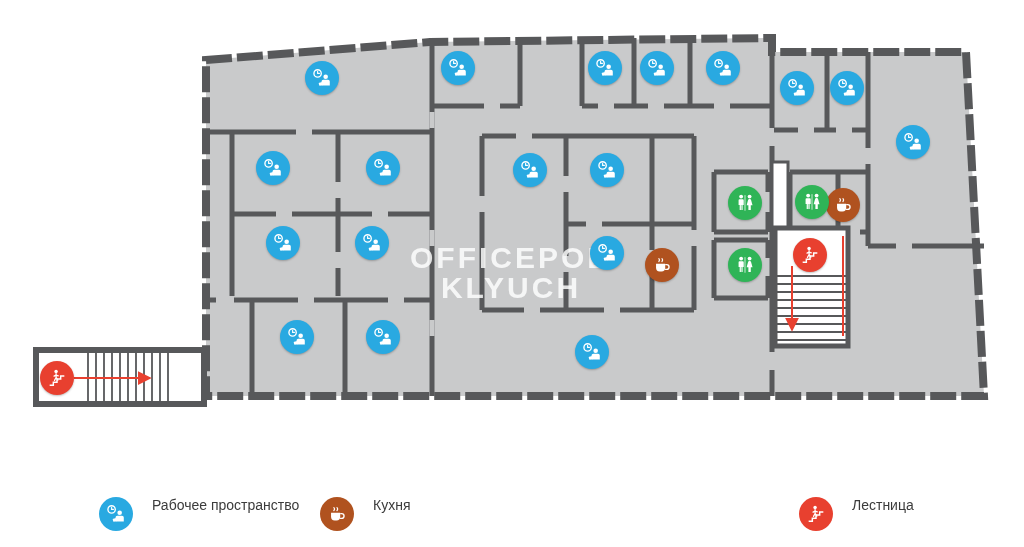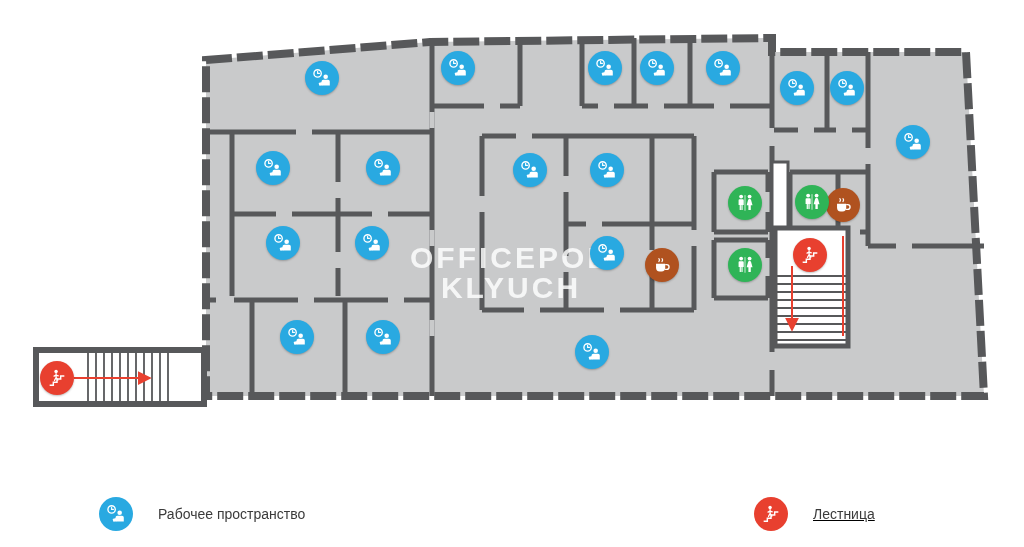--- a/index.html
+++ b/index.html
@@ -6,25 +6,25 @@
   html,body { background:#ffffff; font-family:"Liberation Sans", sans-serif; }
   .stage { position:relative; width:1024px; height:547px; background:#ffffff; overflow:hidden; }
   #plan { position:absolute; left:0; top:0; }
   #plan text { font-family:"Liberation Sans", sans-serif; }
   #marker-layer { position:absolute; left:0; top:0; width:1024px; height:547px; pointer-events:none; }
   .marker { position:absolute; width:34px; height:34px; border-radius:50%; transform:translate(-50%,-50%);
             display:flex; align-items:center; justify-content:center; pointer-events:auto;
             box-shadow:0 1px 2px rgba(0,0,0,0.25); }
   .marker svg { width:22px; height:22px; display:block; }
   .legend { position:absolute; left:0; top:497px; width:1024px; height:40px; }
-  .legend-item { position:absolute; top:0; display:flex; align-items:center; gap:25px; }
+  .legend-item { position:absolute; top:0; display:flex; align-items:flex-start; gap:19px; }
   .legend-dot { width:34px; height:34px; border-radius:50%; display:flex; align-items:center; justify-content:center; flex:0 0 auto; }
   .legend-dot svg { width:22px; height:22px; display:block; }
   .legend-label { font-size:14px; color:#3b3b3b; white-space:nowrap; }
-  .li-1 { left:99px; } .li-2 { left:320px; } .li-3 { left:539px; } .li-4 { left:754px;text-decoration:underline; }
+  .li-1 { left:99px; } .li-2 { left:320px; } .li-3 { left:539px; } .li-4 { left:799px; }
 </style>
 </head>
 <body>
 
 <svg width="0" height="0" style="position:absolute" aria-hidden="true">
   <defs>
     <symbol id="sym-workspace" viewBox="0 0 24 24">
       <circle cx="7.2" cy="7" r="4" fill="none" stroke="#fff" stroke-width="1.5"></circle>
       <path d="M7.2 7V4.6M7.2 7H9.2" fill="none" stroke="#fff" stroke-width="1.2" stroke-linecap="round"></path>
       <circle cx="16" cy="10.6" r="2.5" fill="#fff"></circle>
@@ -259,20 +259,28 @@
 
   <div class="legend">
     <div class="legend-item li-1">
       <span class="legend-dot" style="background: rgb(41, 169, 225);">
         <svg viewBox="0 0 24 24">
             <use href="#sym-workspace"></use>
           </svg>
       </span>
       <span class="legend-label">Рабочее пространство</span>
     </div>
+    <div class="legend-item li-2">
+      <span class="legend-dot" style="background: rgb(176, 82, 31);">
+        <svg viewBox="0 0 24 24">
+            <use href="#sym-kitchen"></use>
+          </svg>
+      </span>
+      <span class="legend-label">Кухня</span>
+    </div>
     <div class="legend-item li-4">
       <span class="legend-dot" style="background: rgb(232, 64, 47);">
         <svg viewBox="0 0 24 24">
             <use href="#sym-stairs"></use>
           </svg>
       </span>
       <span class="legend-label">Лестница</span>
     </div>
   </div>
 

